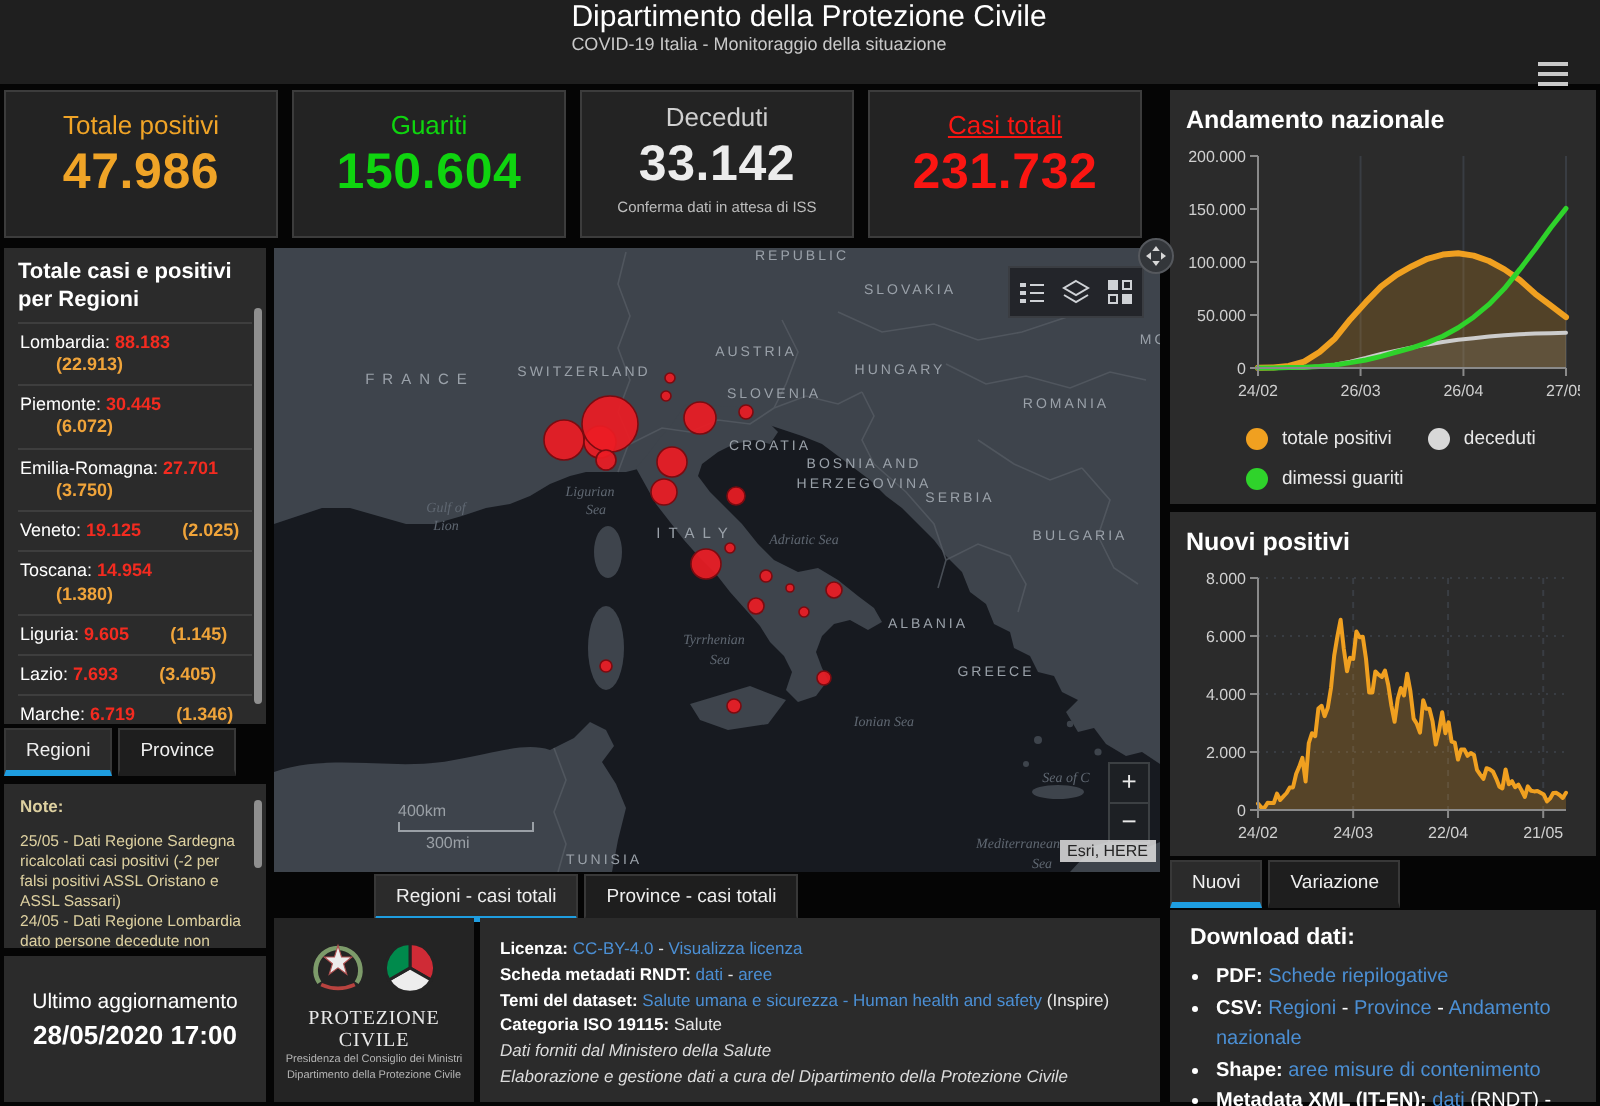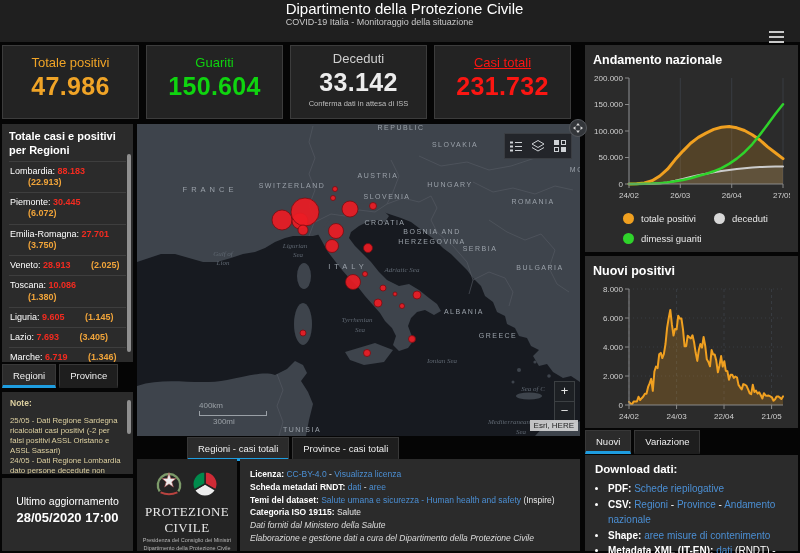--- a/index.html
+++ b/index.html
@@ -60,21 +60,21 @@
   .attr{position:absolute;right:2px;bottom:5px;background:rgba(225,225,225,.85);color:#252525;font-size:8px;padding:1px 4px;}
 
   
   .lbl-c{fill:#9aa1a9;font-size:7px;letter-spacing:1.5px;font-family:"Liberation Sans",sans-serif;}
   .lbl-w{fill:#9aa1a9;font-size:7.5px;letter-spacing:4px;font-family:"Liberation Sans",sans-serif;}
   .lbl-s{fill:#5f6771;font-size:7px;font-style:italic;font-family:"Liberation Serif",serif;}
 
   
   #logo-box{left:137px;top:459px;width:100px;height:92px;background:#242424;text-align:center;padding-top:8px;}
   .logo-row{display:flex;justify-content:center;gap:8px;align-items:center;}
-  .pc-name{font-family:"Liberation Serif",serif;font-size:13px;color:#e9e9e9;letter-spacing:.4px;margin-top:5px;}
+  .pc-name{font-family:"Liberation Serif",serif;font-size:10px;color:#e9e9e9;letter-spacing:.4px;margin-top:5px;}
   .pc-sub{font-size:5.5px;color:#b5b5b5;line-height:1.5;}
   #info-box{left:240px;top:459px;width:340px;height:92px;padding:9px 10px;}
   .il{font-size:8.5px;color:#e6e6e6;line-height:1.5;white-space:nowrap;overflow:hidden;}
   .il b{color:#fff;}
   .il i{color:#dcdcdc;}
   a.lnk{color:#4b8fd4;text-decoration:none;cursor:pointer;}
 
   
   #p-and{left:585px;top:45px;width:213px;height:207px;padding:8px 8px 0;}
   #p-nuovi{left:585px;top:256px;width:213px;height:172px;padding:8px 8px 0;}
@@ -131,22 +131,22 @@
     <div class="stat-label" style="color: rgb(251, 22, 18); text-decoration: underline;">Casi totali</div>
     <div class="stat-value" style="color: rgb(251, 22, 18);">231.732</div>
   </div>
 
   <div id="regions" class="panel">
     <h3>Totale casi e positivi per Regioni</h3>
     <div id="region-list">
         <div class="rrow">Lombardia: <span class="rtot">88.183</span> <span class="rpos">(22.913)</span></div>
         <div class="rrow">Piemonte: <span class="rtot">30.445</span> <span class="rpos">(6.072)</span></div>
         <div class="rrow">Emilia-Romagna: <span class="rtot">27.701</span> <span class="rpos">(3.750)</span></div>
-        <div class="rrow">Veneto: <span class="rtot">28.913</span> <span class="rpos">(2.025)</span></div>
-        <div class="rrow">Toscana: <span class="rtot">10.086</span> <span class="rpos">(1.380)</span></div>
+        <div class="rrow">Veneto: <span class="rtot">19.125</span> <span class="rpos">(2.025)</span></div>
+        <div class="rrow">Toscana: <span class="rtot">14.954</span> <span class="rpos">(1.380)</span></div>
         <div class="rrow">Liguria: <span class="rtot">9.605</span> <span class="rpos">(1.145)</span></div>
         <div class="rrow">Lazio: <span class="rtot">7.693</span> <span class="rpos">(3.405)</span></div>
         <div class="rrow">Marche: <span class="rtot">6.719</span> <span class="rpos">(1.346)</span></div>
         <div class="rrow">Campania: <span class="rtot">4.777</span> <span class="rpos">(1.012)</span></div>
         <div class="rrow">Puglia: <span class="rtot">4.481</span> <span class="rpos">(1.395)</span></div>
       </div>
     <div class="vscroll" style="right:2px;top:30px;height:198px;"></div>
   </div>
   <div class="tabs" style="left:2px;top:364px;" id="region-tabs">
       <div class="tab active">Regioni</div>

